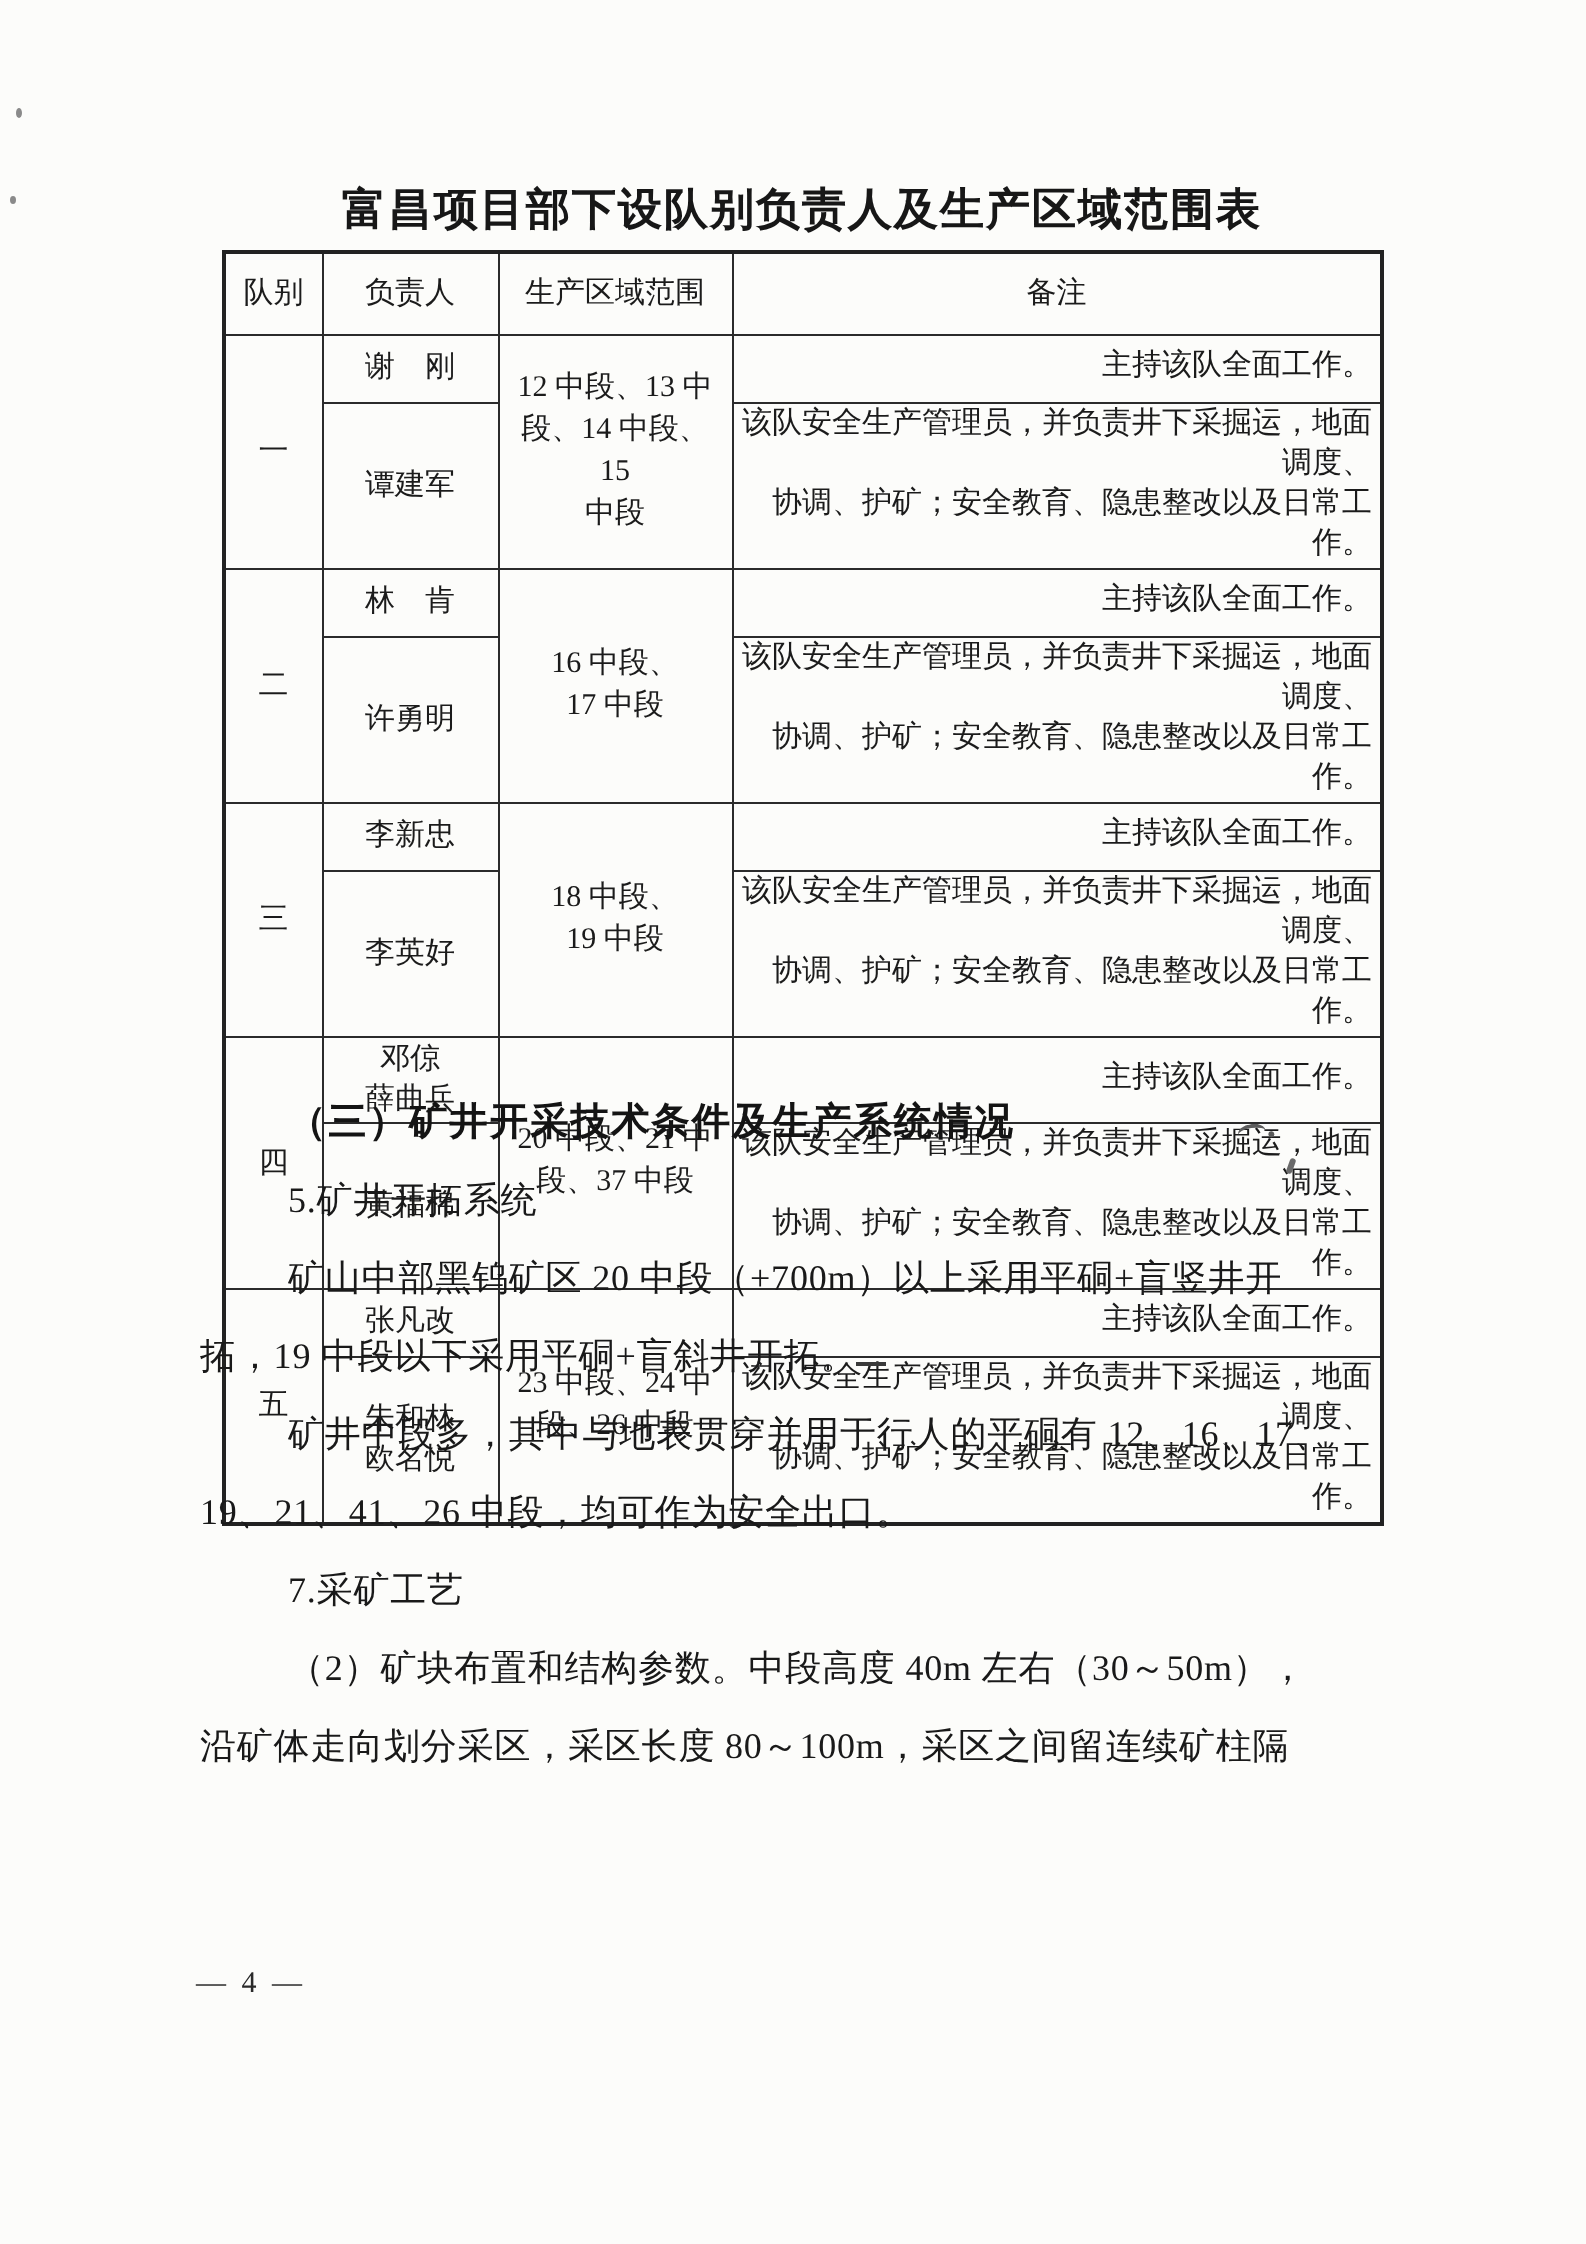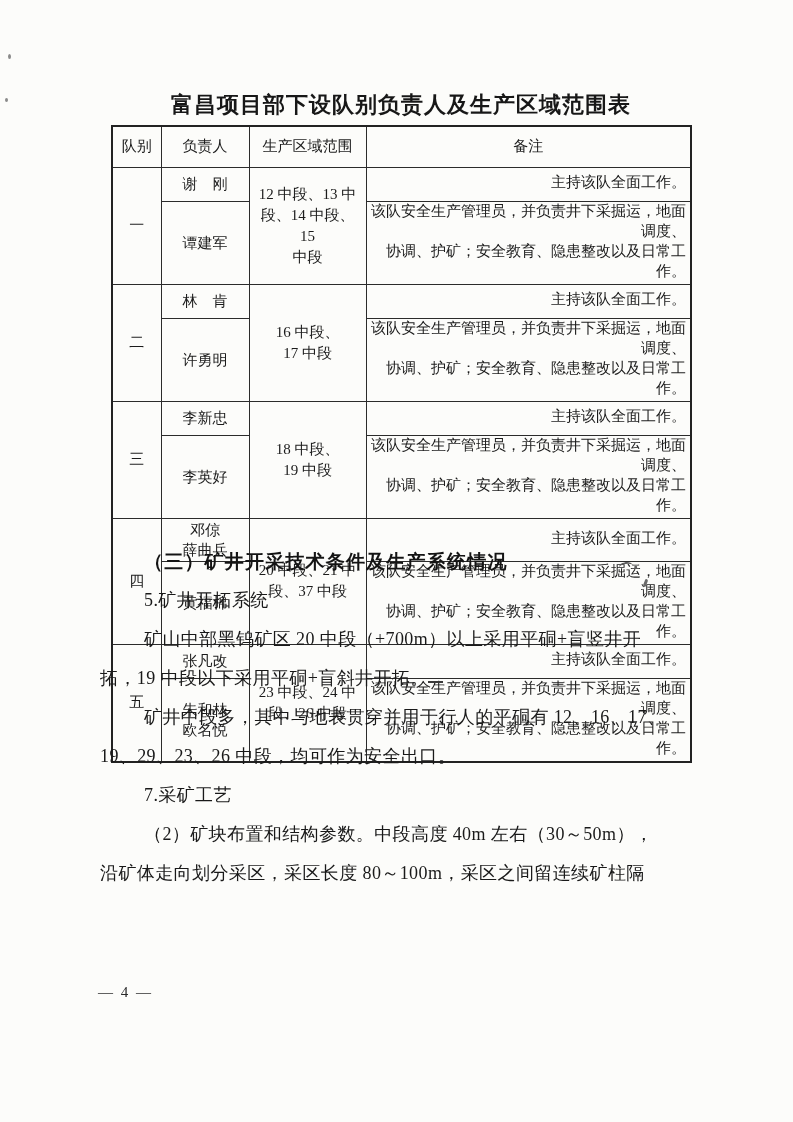--- a/index.html
+++ b/index.html
@@ -204,21 +204,21 @@
 
   <div class="pen-mark-1"></div>
   <div class="pen-mark-2"></div>
 
   <div class="body-text">
     <div class="line indent heading">（三）矿井开采技术条件及生产系统情况</div>
     <div class="line indent">5.矿井开拓系统</div>
     <div class="line indent">矿山中部黑钨矿区 20 中段（+700m）以上采用平硐+盲竖井开</div>
     <div class="line">拓，19 中段以下采用平硐+盲斜井开拓。</div>
     <div class="line indent">矿井中段多，其中与地表贯穿并用于行人的平硐有 12、16、17、</div>
-    <div class="line">19、29、23、26 中段，均可作为安全出口。</div>
+    <div class="line">19、21、41、26 中段，均可作为安全出口。</div>
     <div class="line indent">7.采矿工艺</div>
     <div class="line indent">（2）矿块布置和结构参数。中段高度 40m 左右（30～50m），</div>
     <div class="line">沿矿体走向划分采区，采区长度 80～100m，采区之间留连续矿柱隔</div>
   </div>
 
   <div class="stray-line"></div>
 
   <div class="page-number">— 4 —</div>
 
 </div>

